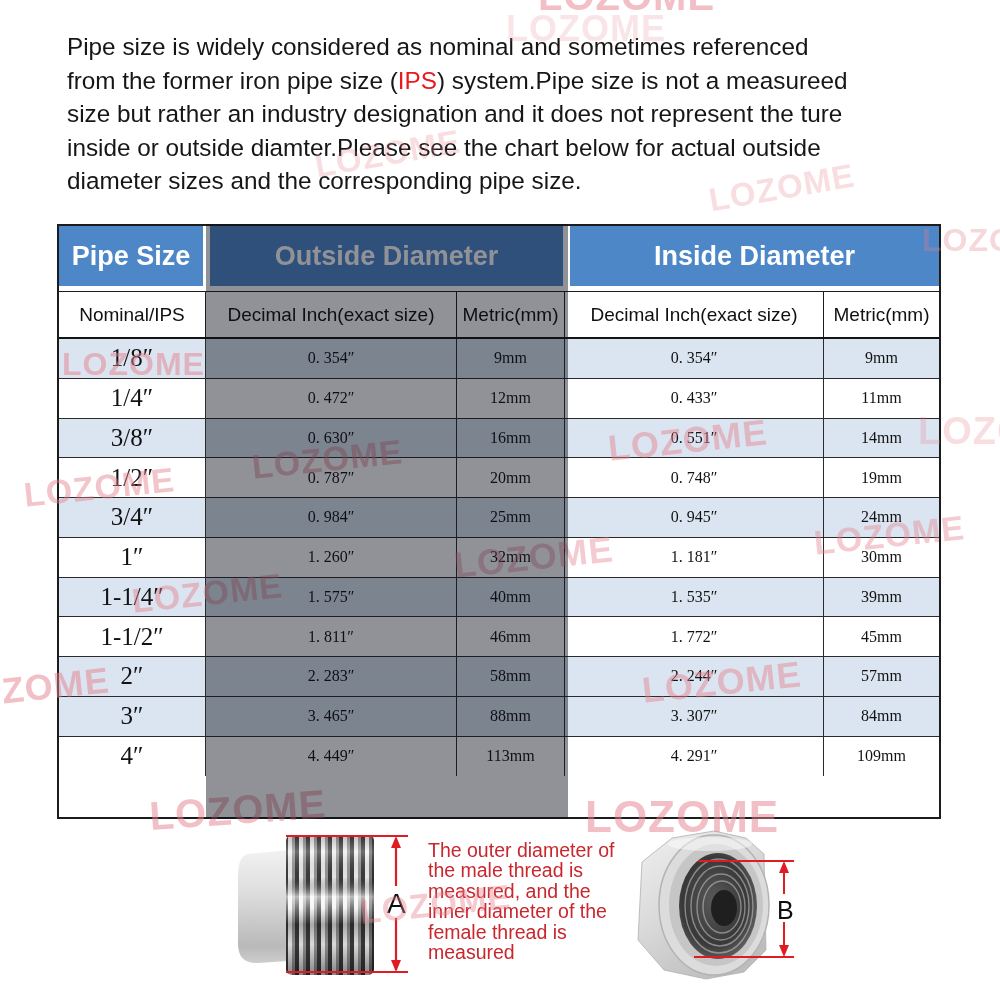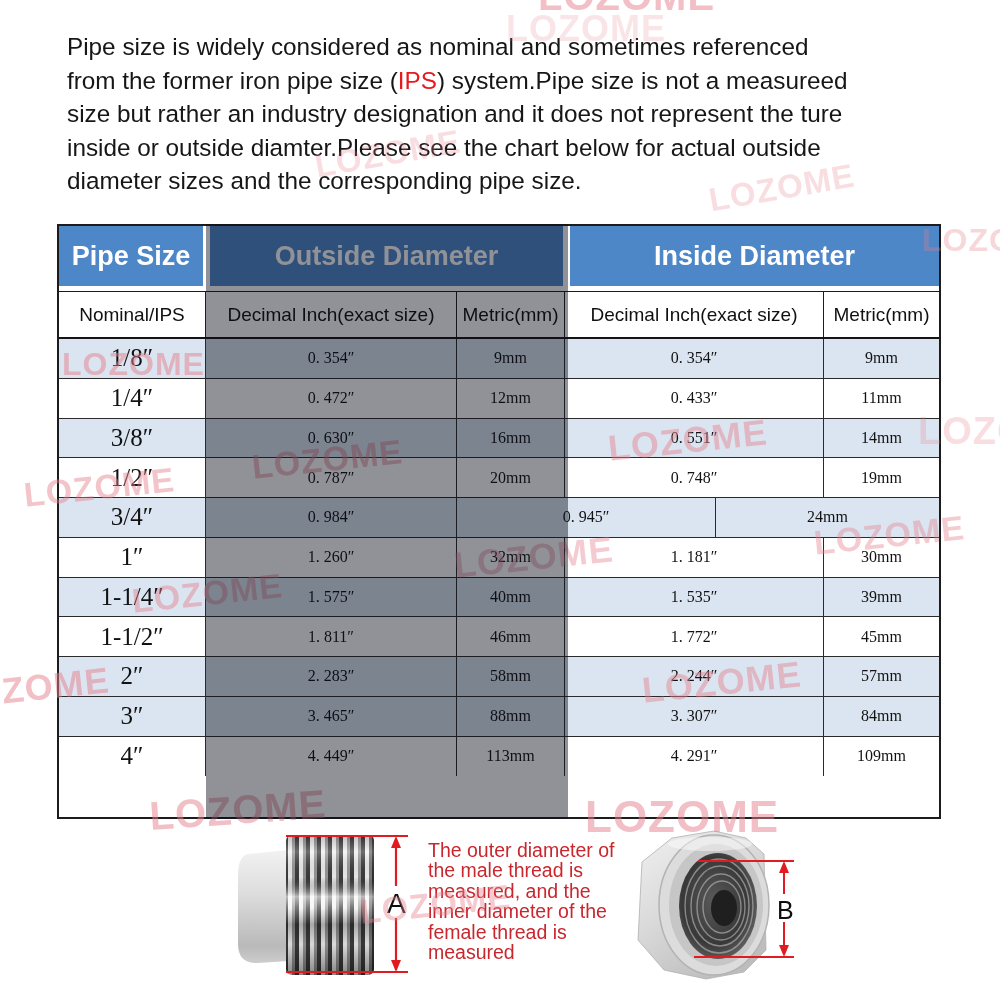--- a/index.html
+++ b/index.html
@@ -108,20 +108,21 @@
         <div class="row">
           <div class="cell w1 size">1/2″</div>
           <div class="cell w2">0. 787″</div>
           <div class="cell w3">20mm</div>
           <div class="cell w4">0. 748″</div>
           <div class="cell w5">19mm</div>
         </div>
         <div class="row stripe">
           <div class="cell w1 size">3/4″</div>
           <div class="cell w2">0. 984″</div>
+          <div class="cell w3">25mm</div>
           <div class="cell w4">0. 945″</div>
           <div class="cell w5">24mm</div>
         </div>
         <div class="row">
           <div class="cell w1 size">1″</div>
           <div class="cell w2">1. 260″</div>
           <div class="cell w3">32mm</div>
           <div class="cell w4">1. 181″</div>
           <div class="cell w5">30mm</div>
         </div>

